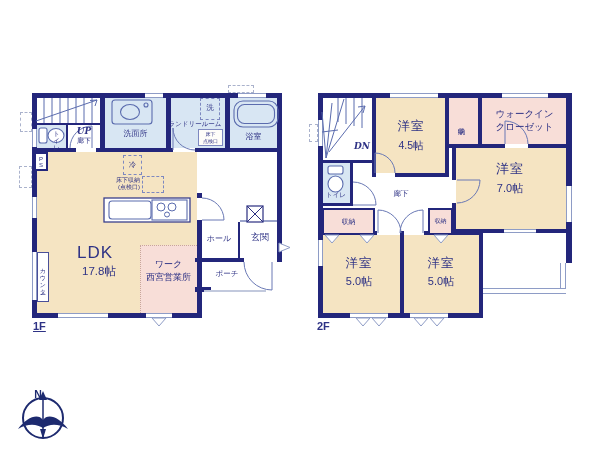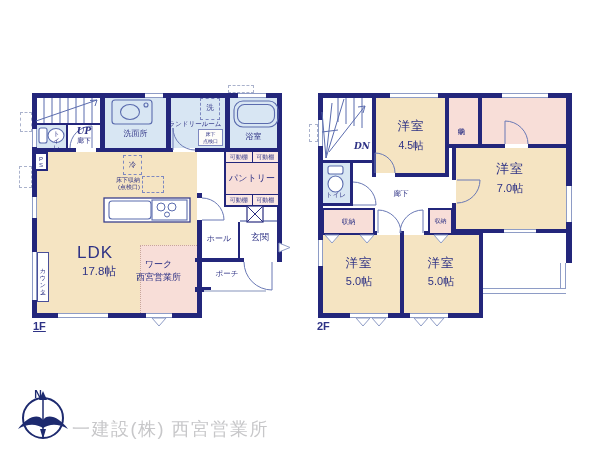--- a/index.html
+++ b/index.html
@@ -58,31 +58,20 @@
   <div class="wall" style="left:195px;top:148px;width:87px;height:4px;"></div>
   <div class="wall" style="left:32px;top:123px;width:68px;height:2px;"></div>
   <div class="wall" style="left:66px;top:123px;width:2px;height:25px;"></div>
   <div class="wall" style="left:197px;top:193px;width:5px;height:5px;"></div>
   <div class="wall" style="left:197px;top:220px;width:5px;height:98px;"></div>
   <div class="wall" style="left:195px;top:258px;width:49px;height:4px;"></div>
   <div class="wall" style="left:238px;top:222px;width:2px;height:36px;"></div>
   <div class="wall" style="left:195px;top:287px;width:16px;height:5px;"></div>
 
   <div class="ps-box" style="left:34px;top:152px;width:14px;height:19px;"></div>
-  <div class="pantry-box" style="left:224px;top:150px;width:56px;height:57px;">
-    <div class="shelf-row">
-      <div class="shelf-cell first">可動棚</div>
-      <div class="shelf-cell">可動棚</div>
-    </div>
-    <div class="pantry-mid">パントリー</div>
-    <div class="shelf-row bottom">
-      <div class="shelf-cell first">可動棚</div>
-      <div class="shelf-cell">可動棚</div>
-    </div>
-  </div>
   <div class="counter-box" style="left:37px;top:252px;width:12px;height:50px;"></div>
   <div class="thinline" style="left:240px;top:220px;width:37px;height:2px;background:#9aa3cb;"></div>
   <div class="thinline" style="left:204px;top:290px;width:62px;height:2px;background:#c2c9dd;"></div>
 
   <div class="win-h" style="left:145px;top:93px;width:18px;height:5px;"></div>
   <div class="win-h" style="left:238px;top:93px;width:28px;height:5px;"></div>
   <div class="win-v" style="left:32px;top:129px;width:5px;height:18px;"></div>
   <div class="win-v" style="left:32px;top:197px;width:5px;height:21px;"></div>
   <div class="win-v" style="left:32px;top:252px;width:5px;height:48px;"></div>
   <div class="win-h" style="left:58px;top:313px;width:50px;height:5px;"></div>
@@ -107,21 +96,21 @@
   <div class="lbl" style="left:164px;top:120px;width:62px;font-size:6.5px;">ランドリールーム</div>
   <div class="lbl" style="left:200px;top:104px;width:20px;font-size:7.5px;">洗</div>
   <div class="lbl" style="left:230px;top:132px;width:47px;font-size:8px;">浴室</div>
   <div class="lbl" style="left:123px;top:161px;width:19px;font-size:7px;">冷</div>
   <div class="lbl" style="left:102px;top:177px;width:38px;font-size:6px;text-align:right;">
     <div>床下収納</div>
     <div>(点検口)</div>
   </div>
   <div class="lbl" style="left:56px;top:243px;width:78px;font-size:17px;letter-spacing:1px;">LDK</div>
   <div class="lbl" style="left:60px;top:265px;width:78px;font-size:11.5px;">17.8帖</div>
-  <div class="lbl" style="left:132px;top:258px;width:53px;font-size:9px;line-height:13px;">
+  <div class="lbl" style="left:142px;top:258px;width:53px;font-size:9px;line-height:13px;">
     <div>ワーク</div>
     <div>西宮営業所</div>
   </div>
   <div class="lbl vlbl" style="left:39px;top:255px;height:45px;font-size:6px;">カウンター</div>
   <div class="lbl" style="left:203px;top:234px;width:32px;font-size:8px;">ホール</div>
   <div class="lbl" style="left:246px;top:232px;width:28px;font-size:9px;">玄関</div>
   <div class="lbl" style="left:206px;top:270px;width:42px;font-size:7.5px;">ポーチ</div>
   <div class="lbl" style="left:33px;top:320px;width:26px;font-size:11px;font-weight:bold;text-align:left;text-decoration:underline;">1F</div>
 
   <div class="room bg-blue" style="left:322px;top:163px;width:28px;height:40px;"></div>
@@ -170,20 +159,24 @@
   <div class="win-v" style="left:566px;top:186px;width:6px;height:36px;"></div>
   <div class="win-h" style="left:350px;top:313px;width:38px;height:5px;"></div>
   <div class="win-h" style="left:410px;top:313px;width:38px;height:5px;"></div>
   <div class="win-h" style="left:504px;top:229px;width:32px;height:4px;"></div>
   <div class="dash" style="left:309px;top:124px;width:9px;height:18px;border-color:#aab2cc;"></div>
 
   <div class="lbl ital" style="left:349px;top:141px;width:26px;font-size:9px;">DN</div>
   <div class="lbl" style="left:385px;top:119px;width:52px;font-size:12.5px;letter-spacing:1px;">洋室</div>
   <div class="lbl" style="left:385px;top:139px;width:52px;font-size:10.5px;">4.5帖</div>
   <div class="lbl vlbl" style="left:457px;top:106px;height:32px;font-size:7px;">収納</div>
+  <div class="lbl" style="left:483px;top:107px;width:83px;font-size:9.5px;line-height:13px;">
+    <div>ウォークイン</div>
+    <div>クローゼット</div>
+  </div>
   <div class="lbl" style="left:484px;top:162px;width:52px;font-size:13px;letter-spacing:1px;">洋室</div>
   <div class="lbl" style="left:484px;top:182px;width:52px;font-size:11px;">7.0帖</div>
   <div class="lbl" style="left:322px;top:191px;width:28px;font-size:6.5px;">トイレ</div>
   <div class="lbl" style="left:384px;top:190px;width:34px;font-size:7.5px;">廊下</div>
   <div class="lbl" style="left:329px;top:256px;width:60px;font-size:12.5px;letter-spacing:1px;">洋室</div>
   <div class="lbl" style="left:329px;top:275px;width:60px;font-size:11px;">5.0帖</div>
   <div class="lbl" style="left:410px;top:256px;width:62px;font-size:12.5px;letter-spacing:1px;">洋室</div>
   <div class="lbl" style="left:410px;top:275px;width:62px;font-size:11px;">5.0帖</div>
   <div class="lbl" style="left:317px;top:320px;width:26px;font-size:11px;font-weight:bold;text-align:left;">2F</div>
 
@@ -267,15 +260,14 @@
     <g>
       <circle cx="43" cy="418" r="20" stroke="#1d2a6f" stroke-width="2" fill="none"></circle>
       <path d="M43,437 L43,396" stroke="#1d2a6f" stroke-width="1.5"></path>
       <path d="M43,391 L39,400 L47,400 Z" fill="#1d2a6f"></path>
       <path d="M18,429 C27,417 38,413 43,420 C48,413 59,417 68,429 C58,423 49,424 43,428 C37,424 28,423 18,429 Z" fill="#1d2a6f"></path>
       <path d="M40,429 L43,439 L46,429 Z" fill="#1d2a6f"></path>
     </g>
   </svg>
 
   <div class="lbl" style="left:31px;top:388px;width:14px;font-size:10.5px;font-weight:bold;color:#1d2a6f;">N</div>
-  <div class="footer-text" style="left:72px;top:417px;">一建設(株) 西宮営業所</div>
 
 </div>
 
 </body></html>

